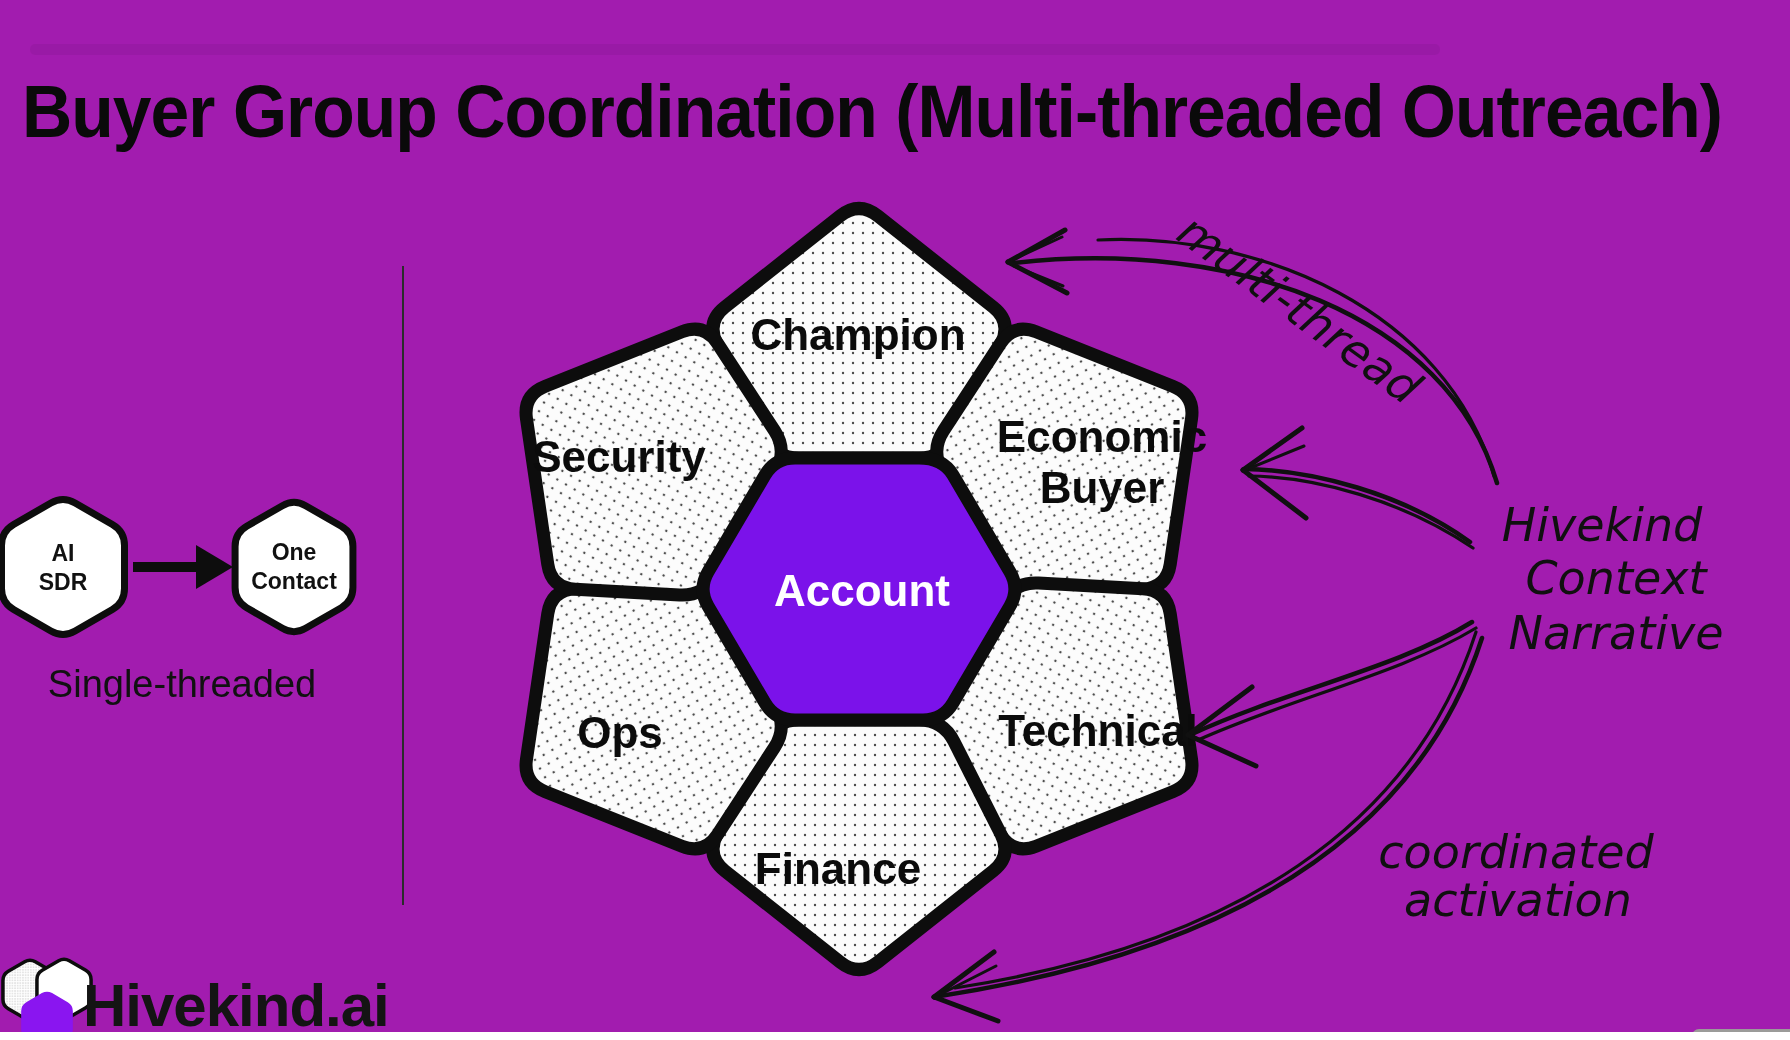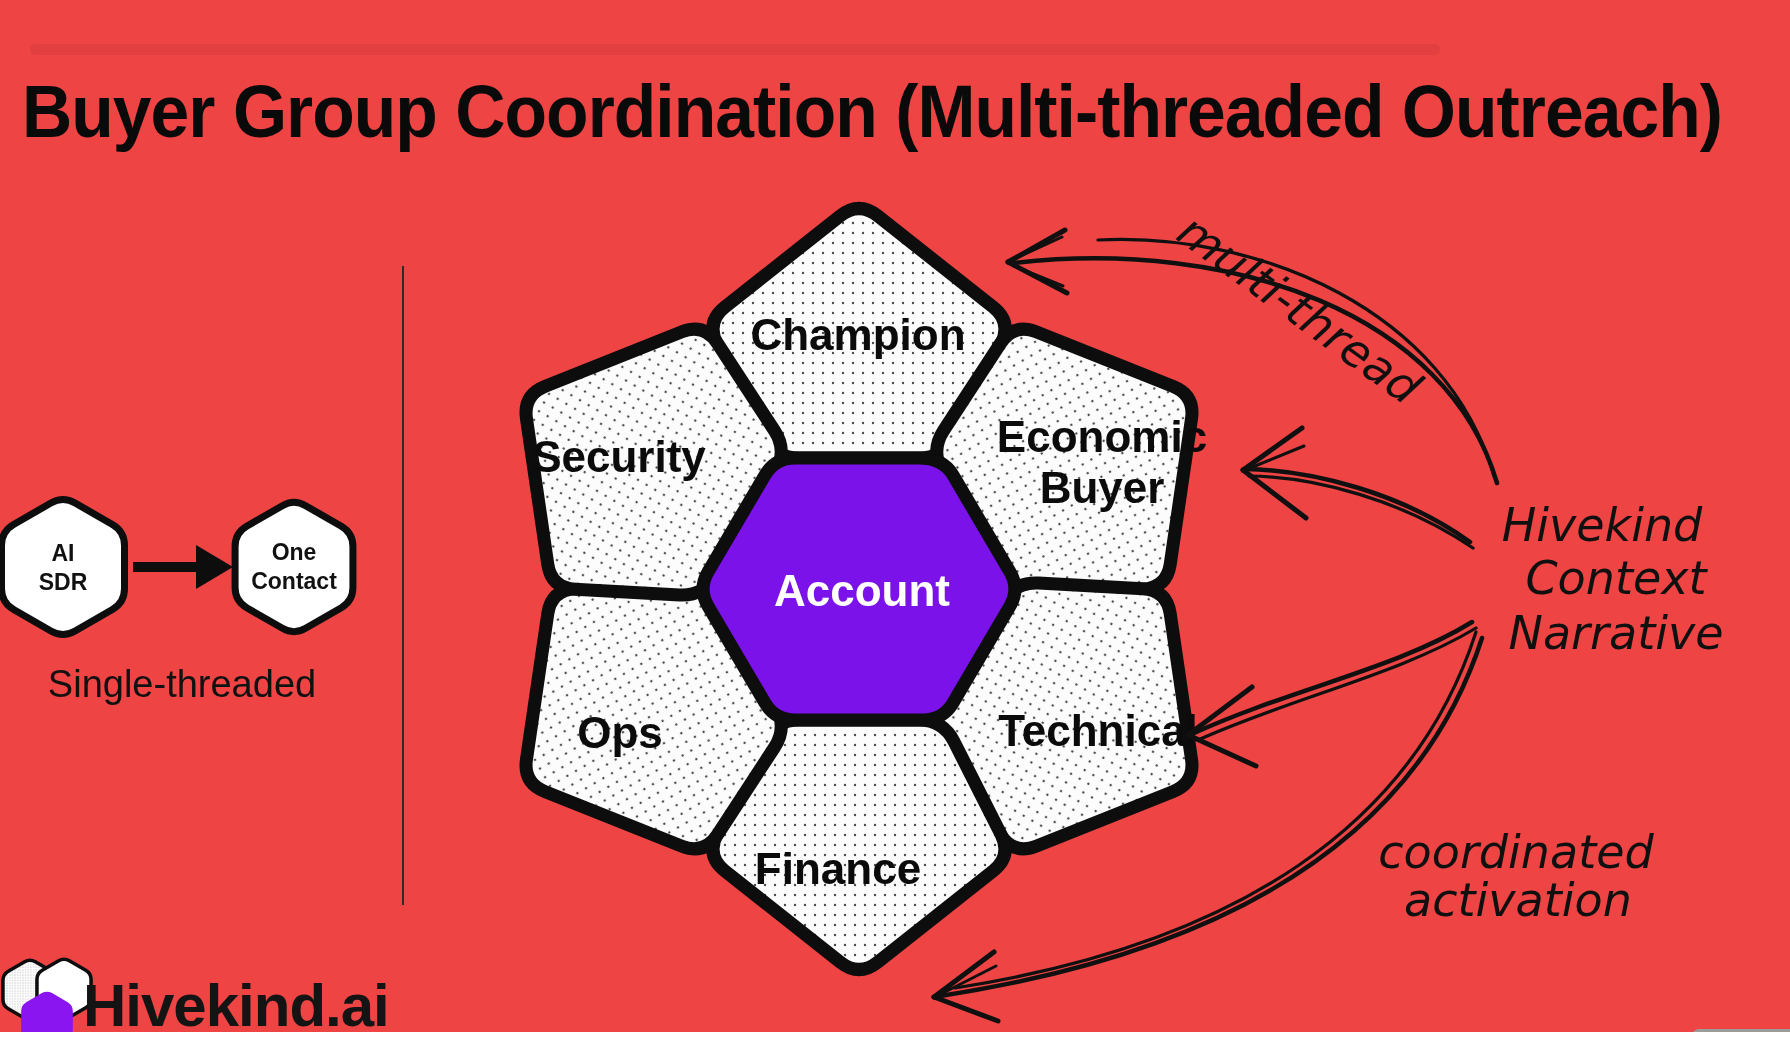--- a/index.html
+++ b/index.html
@@ -1,16 +1,16 @@
 <!DOCTYPE html>
 <html><head>
 <meta charset="utf-8">
 <style>
   html,body{margin:0;padding:0;background:#ffffff;}
-  .stage{position:relative;width:1790px;height:1032px;background:#ef4444;overflow:hidden;}
+  .stage{position:relative;width:1790px;height:1032px;background:#a21caf;overflow:hidden;}
   svg{display:block;}
   .title-text{font-family:"Liberation Sans",sans-serif;font-weight:700;fill:#0a0a0a;letter-spacing:-1px;}
   .lbl{font-family:"Liberation Sans",sans-serif;font-weight:700;font-size:44px;fill:#0b0b0b;text-anchor:middle;}
   .lbl-white{fill:#ffffff;}
   .lbl-small{font-family:"Liberation Sans",sans-serif;font-weight:700;font-size:23px;fill:#111;text-anchor:middle;}
   .caption{font-family:"Liberation Sans",sans-serif;font-weight:400;font-size:38px;fill:#111;text-anchor:middle;}
   .hand{font-family:"DejaVu Sans",sans-serif;font-style:italic;font-weight:400;font-size:46px;fill:#101010;text-anchor:middle;}
   .logo-text{font-family:"Liberation Sans",sans-serif;font-weight:700;font-size:60px;fill:#141414;letter-spacing:-1px;}
   .ink{stroke:#0d0d0d;}
 </style>

